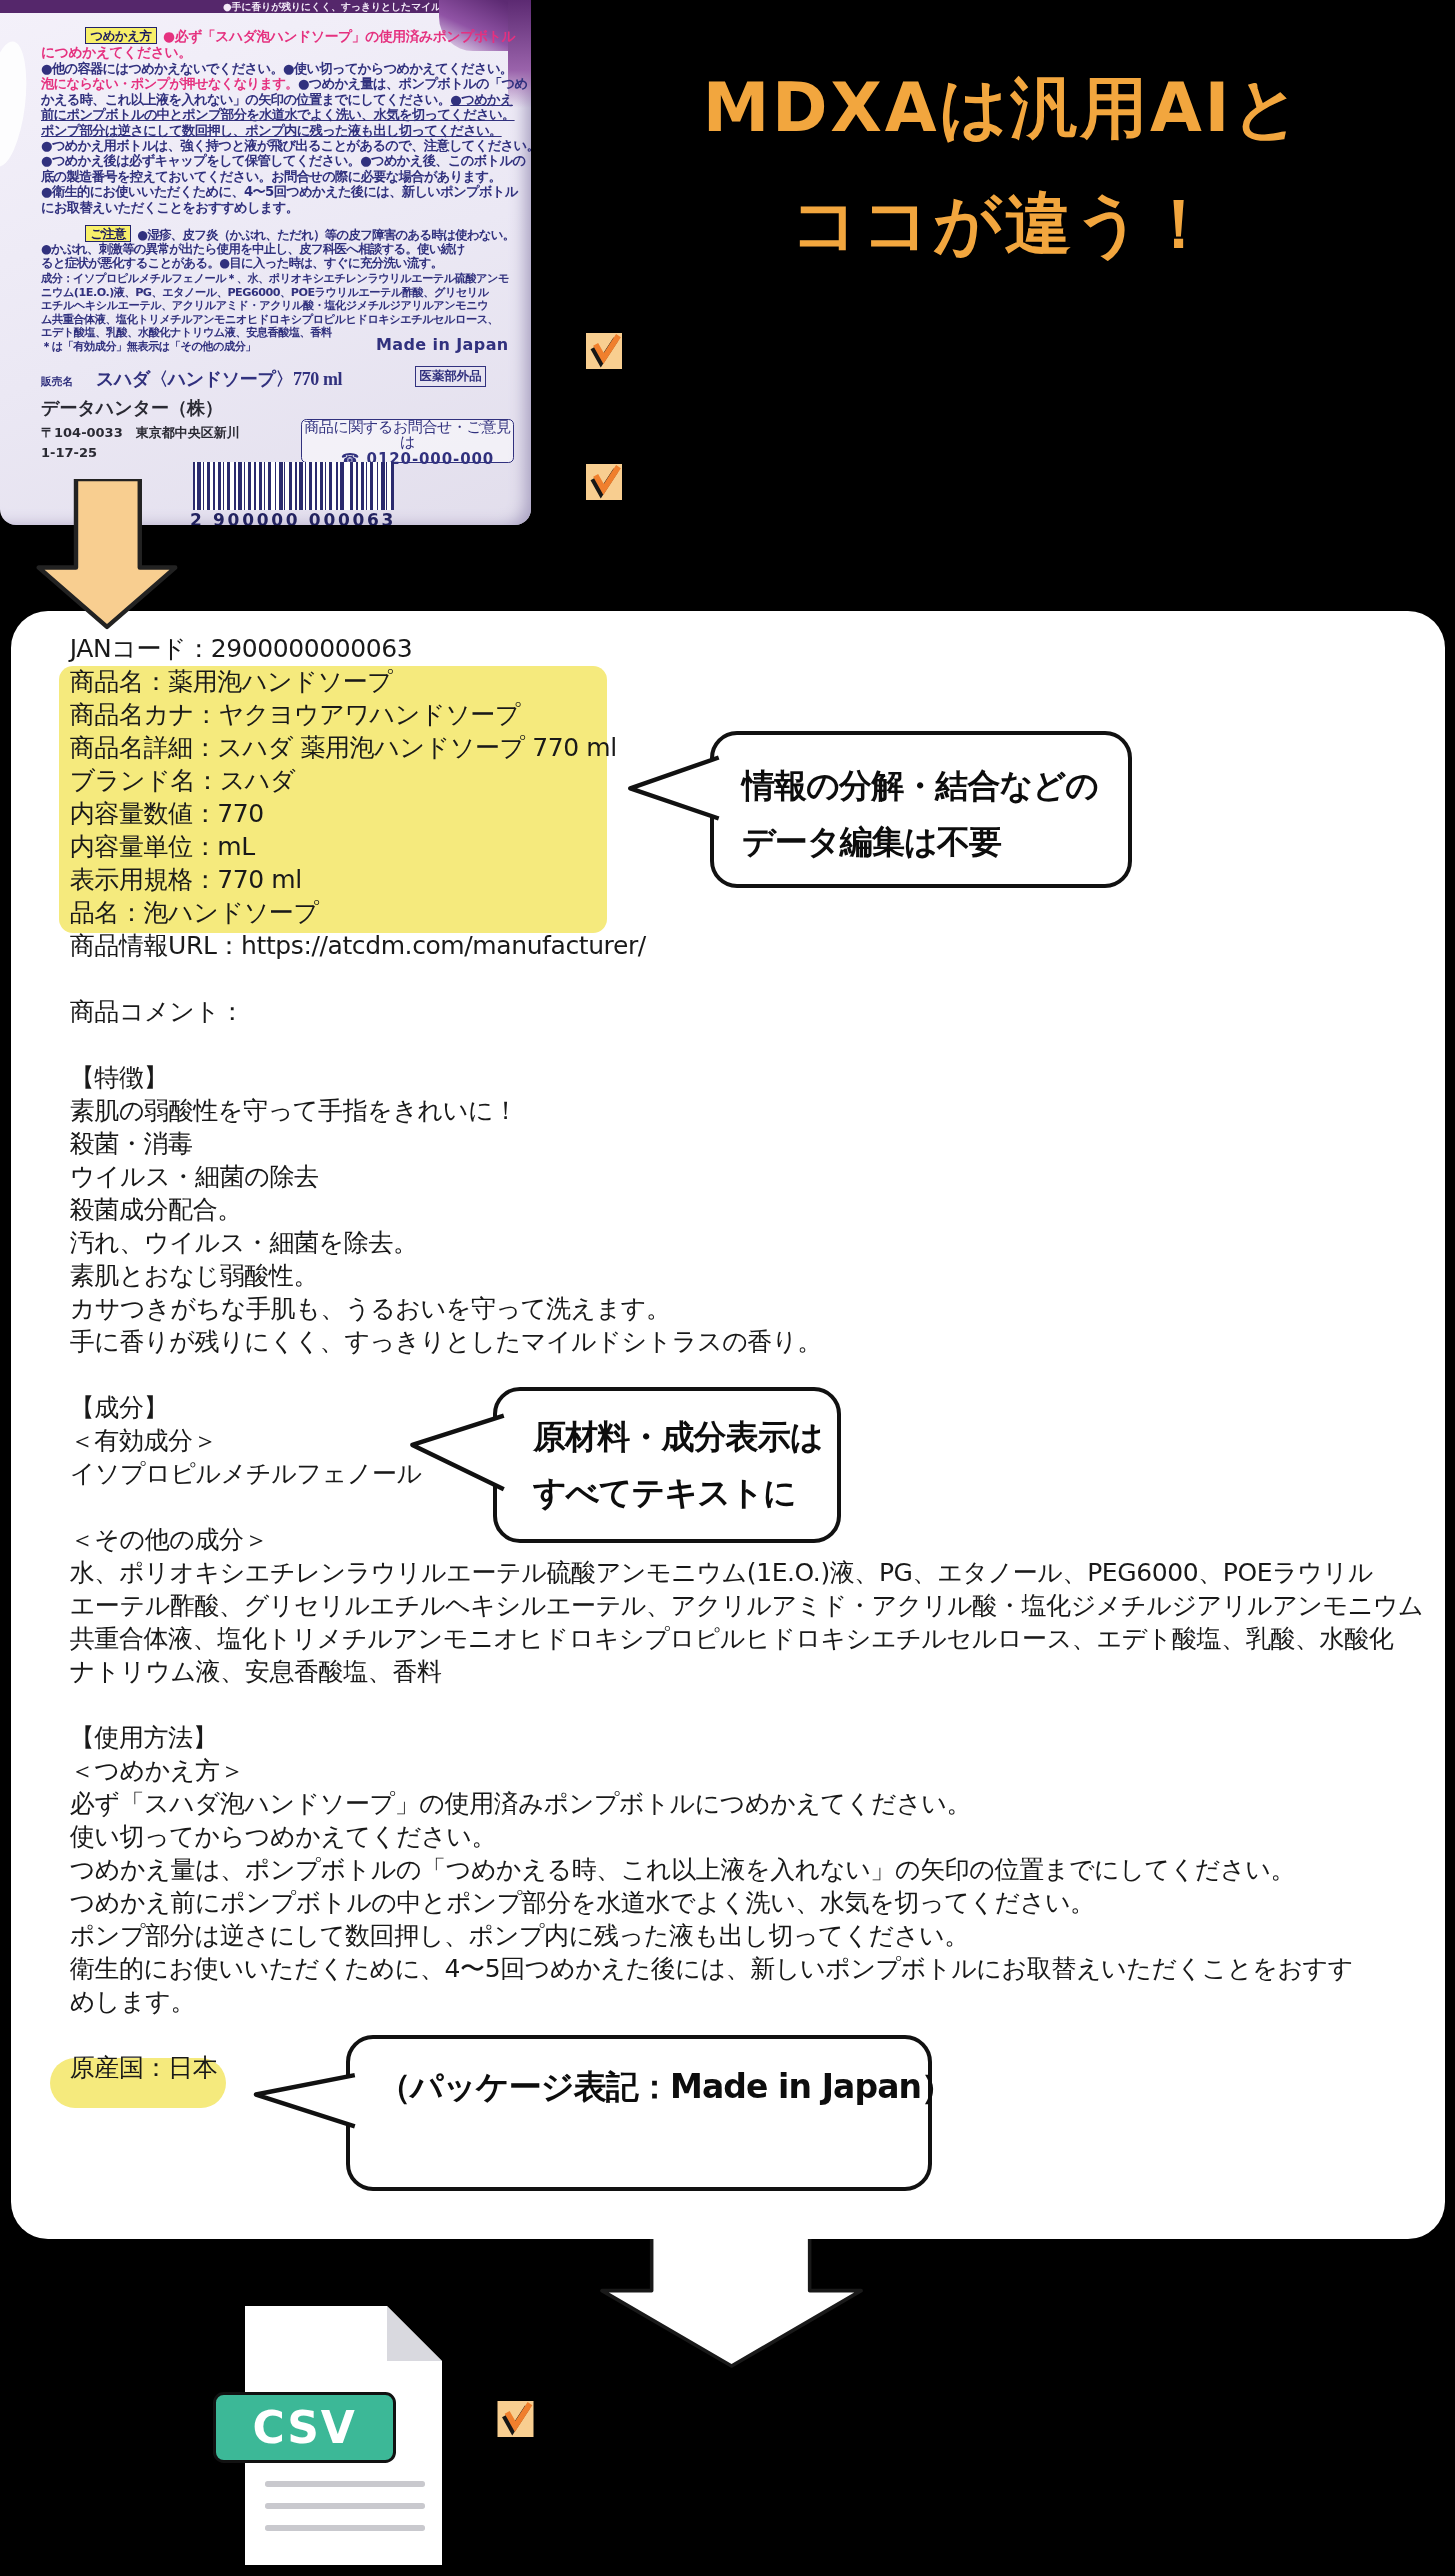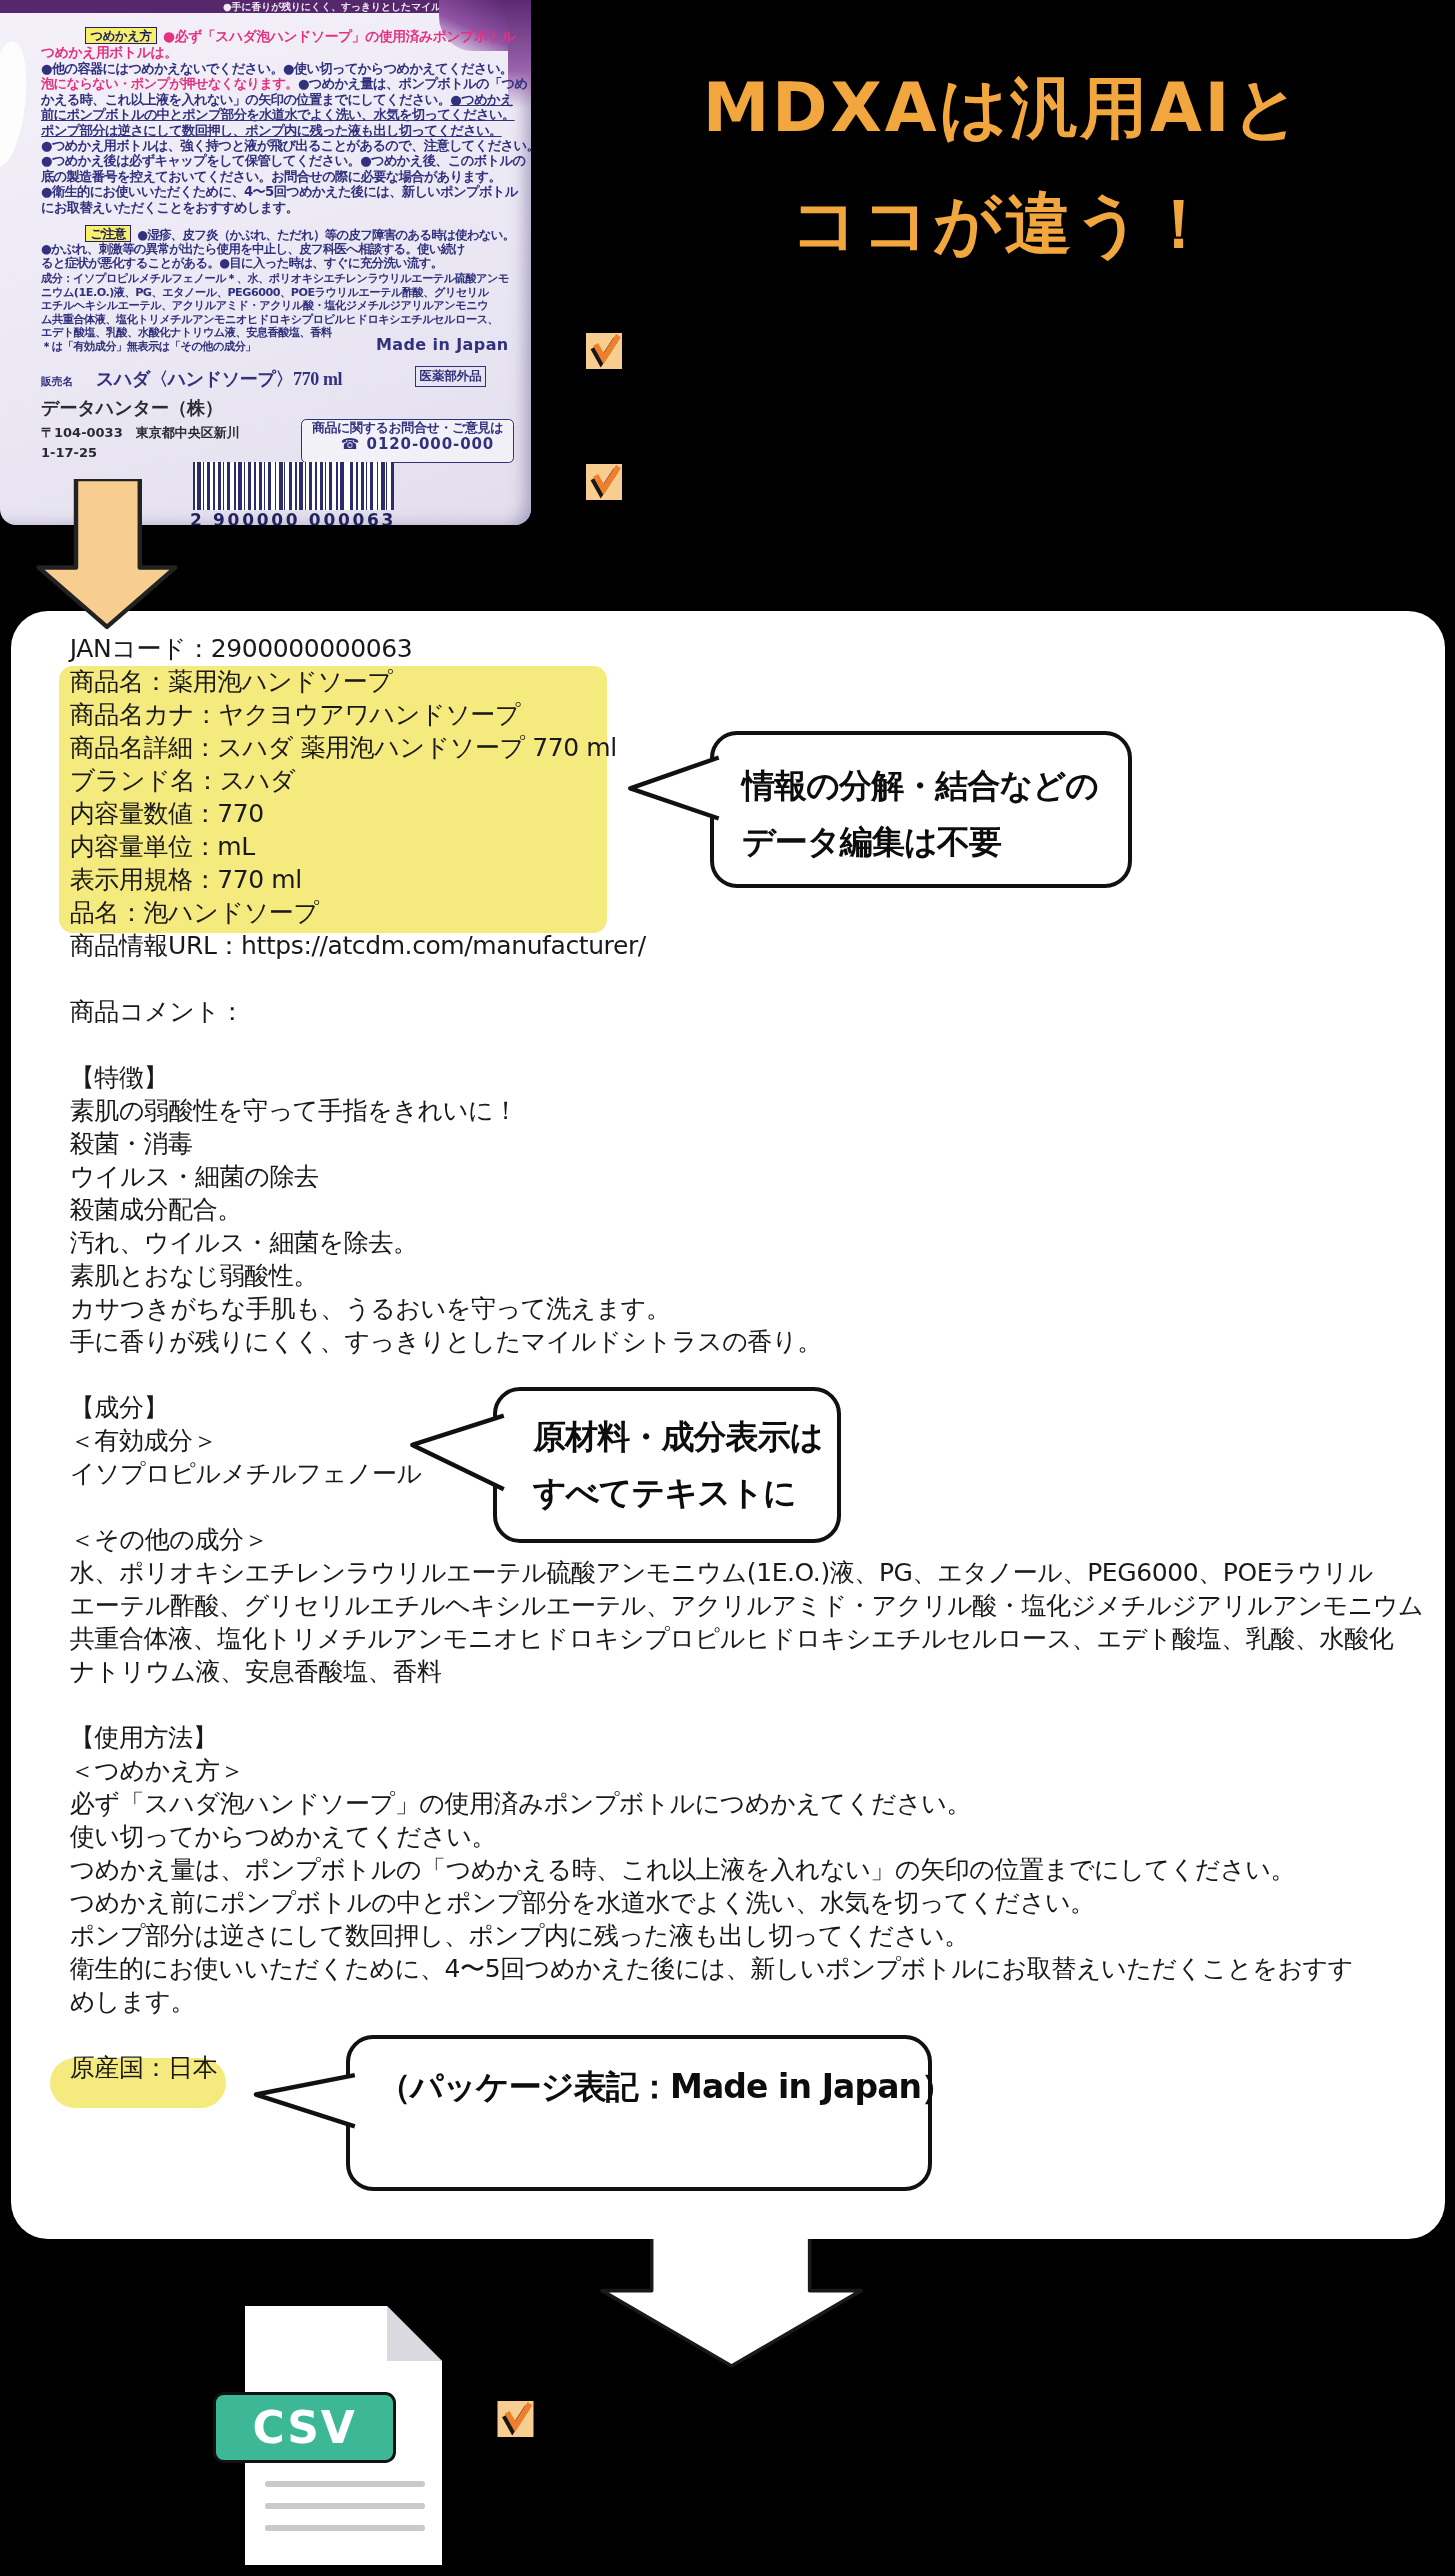--- a/index.html
+++ b/index.html
@@ -83,21 +83,21 @@
     position:absolute;left:415px;top:366px;border:1.8px solid var(--package-navy);
     color:var(--package-navy);font-size:12.4px;font-weight:bold;padding:0.9px 3.6px;white-space:nowrap;
   }
   .pkg-company{position:absolute;left:41px;top:396px;font-size:18px;font-weight:800;color:#2a2a33;}
   .pkg-address{position:absolute;left:41px;top:423px;font-size:13px;font-weight:bold;color:#2a2a33;line-height:20.4px;white-space:pre;}
   .pkg-contact{
     position:absolute;left:301px;top:419px;width:213px;height:44px;
     border:1.8px solid var(--package-navy);border-radius:5.3px;color:var(--package-navy);
     text-align:center;background:rgba(255,255,255,.5);
   }
-  .pkg-contact .c1{font-size:13px;font-weight:bold;line-height:15px;letter-spacing:-0.4px;}
+  .pkg-contact .c1{font-size:15px;font-weight:normal;line-height:15px;letter-spacing:-0.4px;}
   .pkg-contact .c2{font-size:15px;font-weight:800;line-height:19.5px;letter-spacing:0.9px;padding-left:20px;}
   .pkg-barcode{
     position:absolute;left:193px;top:462px;width:201px;height:48px;background:#fff;
     background-image:repeating-linear-gradient(90deg,
       #2b2b6e 0 1.8px,#fff 1.8px 4.4px,#2b2b6e 4.4px 8px,#fff 8px 9.8px,
       #2b2b6e 9.8px 10.7px,#fff 10.7px 14px,#2b2b6e 14px 17px,#fff 17px 20.4px);
   }
   .pkg-barcode-num{
     position:absolute;left:151px;top:510px;width:284px;text-align:center;
     font-size:17px;font-weight:bold;color:#22225f;letter-spacing:2.7px;white-space:nowrap;
@@ -189,21 +189,21 @@
     </svg>
   </div>
 
   <div class="package">
     <div class="pkg-strip">●手に香りが残りにくく、すっきりとしたマイルドシトラスの香り。</div>
     <div class="pkg-corner"></div>
     <div class="pkg-edge"></div>
     <div class="pkg-curl"></div>
 
     <div class="pkg-headline"><span class="pkg-tag">つめかえ方</span><span>●必ず「スハダ泡ハンドソープ」の使用済みポンプボトル</span>
-<span>つめかえ用ボトルは。</span></div>
+<span>につめかえてください。</span></div>
 
     <div class="pkg-care"><span class="run-navy">●他の容器にはつめかえないでください。●使い切ってからつめかえてください。
 </span><span class="run-pink">泡にならない・ポンプが押せなくなります。</span><span class="run-navy">●つめかえ量は、ポンプボトルの「つめ
 かえる時、これ以上液を入れない」の矢印の位置までにしてください。</span><span class="run-navy-u">●つめかえ
 前にポンプボトルの中とポンプ部分を水道水でよく洗い、水気を切ってください。
 ポンプ部分は逆さにして数回押し、ポンプ内に残った液も出し切ってください。</span><span class="run-navy">
 ●つめかえ用ボトルは、強く持つと液が飛び出ることがあるので、注意してください。
 ●つめかえ後は必ずキャップをして保管してください。●つめかえ後、このボトルの
 底の製造番号を控えておいてください。お問合せの際に必要な場合があります。
 ●衛生的にお使いいただくために、4〜5回つめかえた後には、新しいポンプボトル

